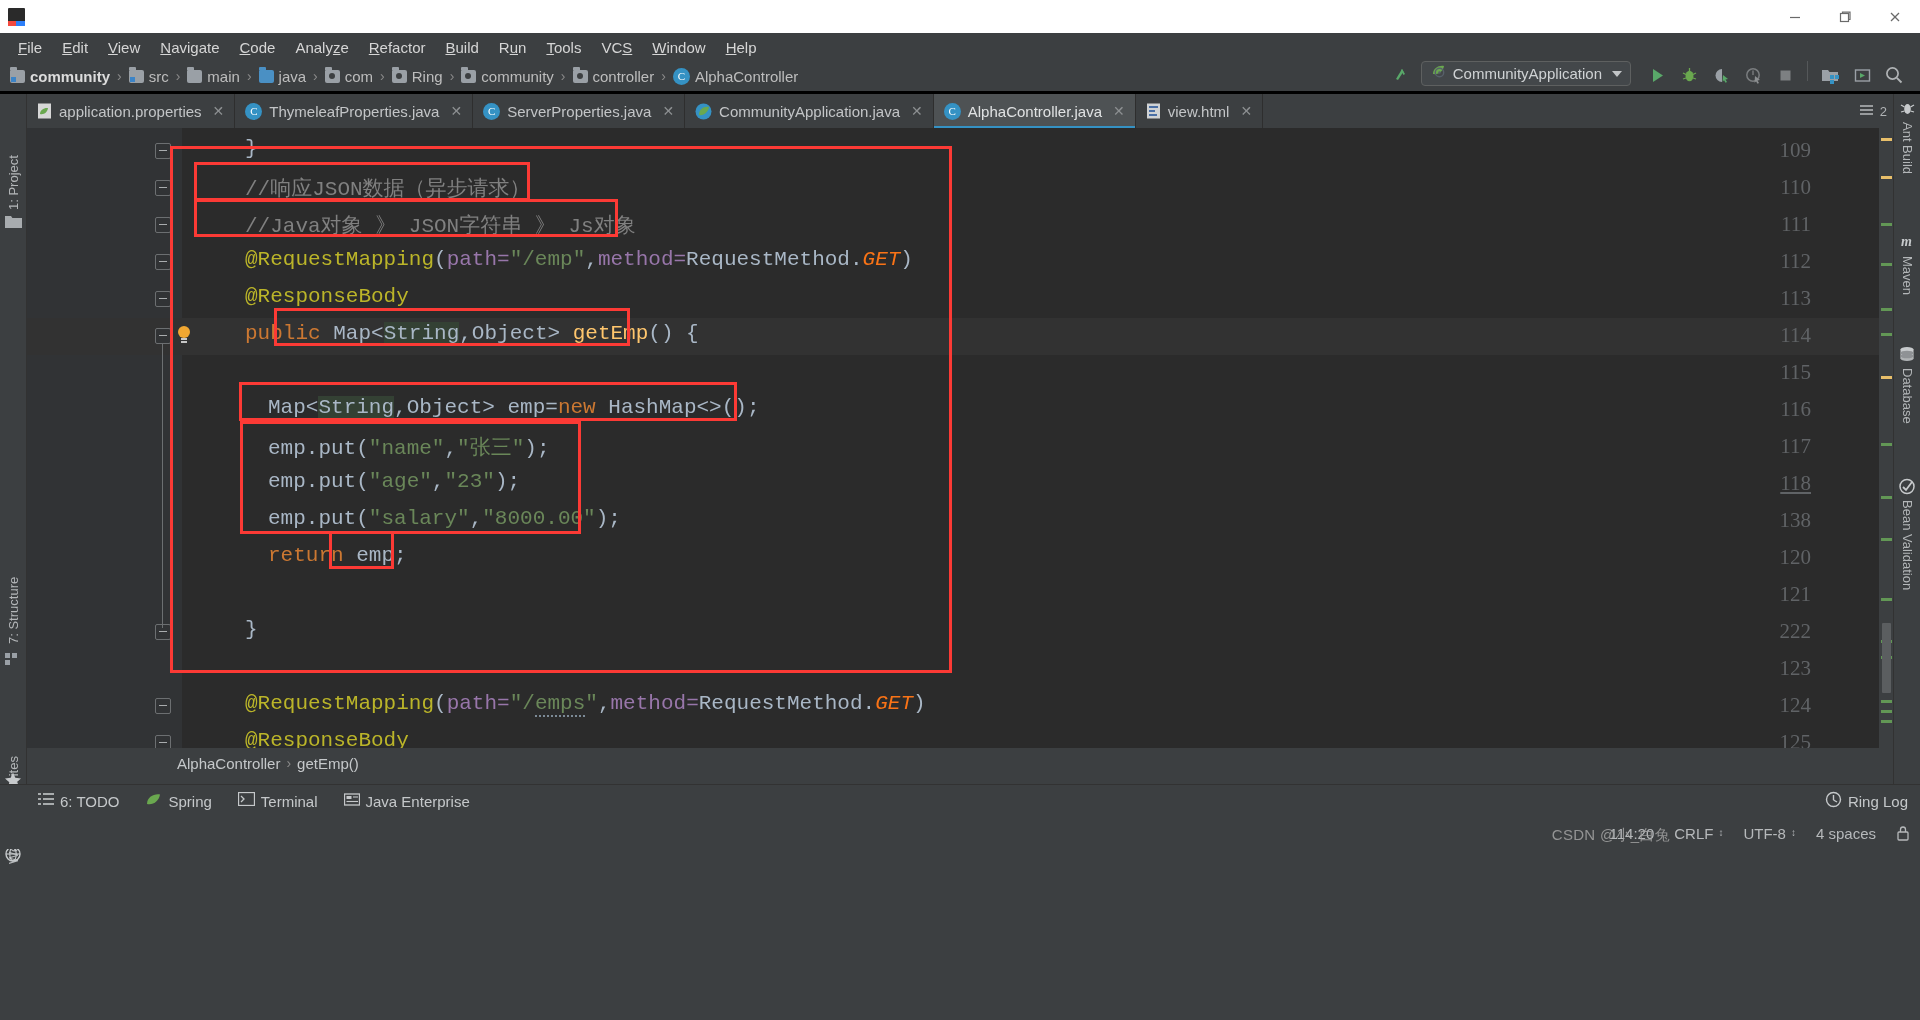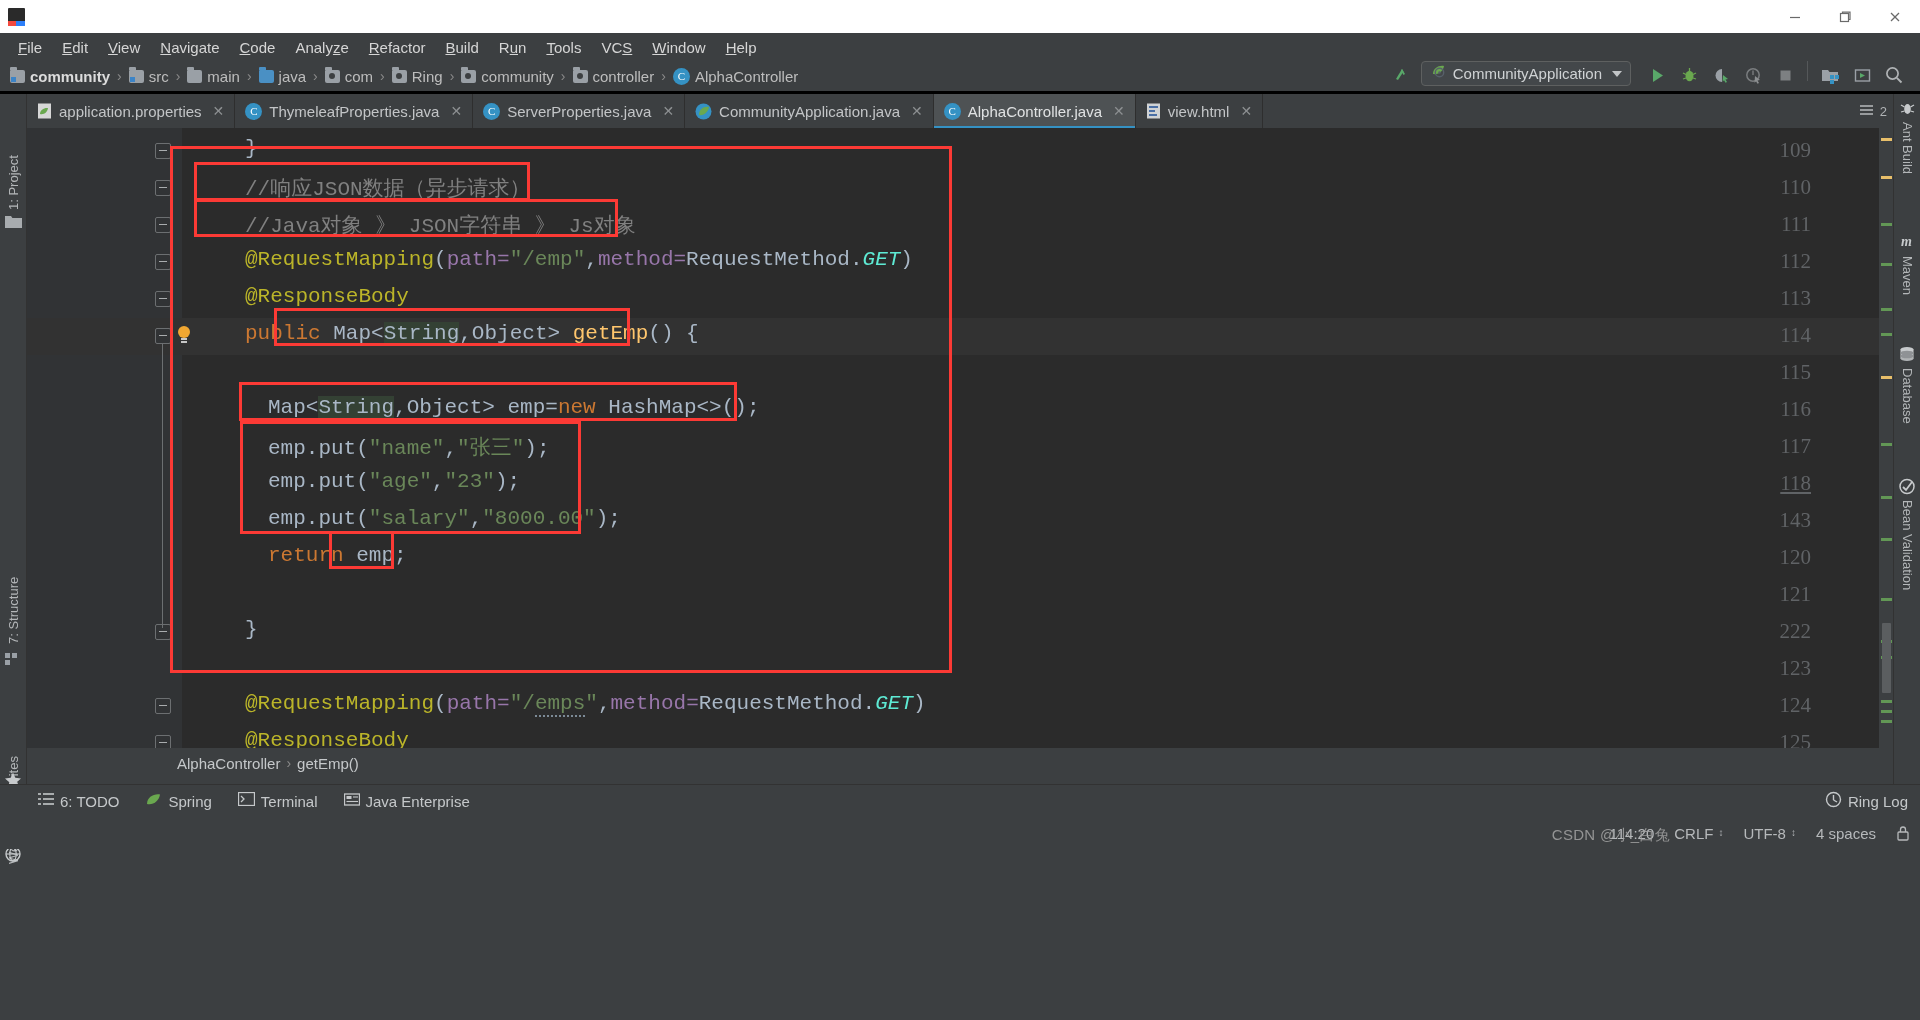--- a/index.html
+++ b/index.html
@@ -175,21 +175,21 @@
     font-family: "Liberation Mono", monospace; font-size: 21px;
     color: #a9b7c6; letter-spacing: 0px;
   }
   .cline .cmt { color: #808080; }
   .cline .ann { color: #bbb529; }
   .cline .kw  { color: #cc7832; }
   .cline .str { color: #6a8759; }
   .cline .fld { color: #9876aa; }
   .cline .mth { color: #ffc66d; }
   .cline .typ { color: #a9b7c6; }
-  .cline .stat { color: #5eead4; font-style: italic; }
+  .cline .stat { color: #f97316; font-style: italic; }
   .cline .hl  { background: #344134; margin-top: 18px; }
   .cline .sq  { border-bottom: 2px dotted #7c8a96; }
 
   .caretline {
     position: absolute; left: 0; width: 100%; height: 37px; background: #323232;
   }
   .bulb {
     position: absolute; width: 14px; height: 18px;
   }
   .bulb .b { position: absolute; left: 1px; top: 0; width: 12px; height: 12px; border-radius: 50%; background: #f0a732; }
@@ -605,21 +605,21 @@
           <span class="s2"></span>
         </div>
         <div class="cline" style="top: 194px; left: 218px;"><span class="kw">public </span><span class="typ">Map&lt;</span><span class="typ hl">String</span><span class="typ">,Object&gt; </span><span class="mth">getEmp</span><span class="typ">() {</span></div>
         <div class="ln" style="top: 232px;">115</div>
         <div class="ln" style="top: 269px;">116</div>
         <div class="cline" style="top: 268px; left: 241px;"><span class="typ">Map&lt;</span><span class="typ hl">String</span><span class="typ">,Object&gt; emp=</span><span class="kw">new </span><span class="typ">HashMap&lt;&gt;();</span></div>
         <div class="ln" style="top: 306px;">117</div>
         <div class="cline" style="top: 305px; left: 241px;"><span class="typ">emp.put(</span><span class="str">"name"</span><span class="typ">,</span><span class="str">"张三"</span><span class="typ">);</span></div>
         <div class="ln" style="top: 343px; text-decoration: underline;">118</div>
         <div class="cline" style="top: 342px; left: 241px;"><span class="typ">emp.put(</span><span class="str">"age"</span><span class="typ">,</span><span class="str">"23"</span><span class="typ">);</span></div>
-        <div class="ln" style="top: 380px;">143</div>
+        <div class="ln" style="top: 380px;">138</div>
         <div class="cline" style="top: 379px; left: 241px;"><span class="typ">emp.put(</span><span class="str">"salary"</span><span class="typ">,</span><span class="str">"8000.00"</span><span class="typ">);</span></div>
         <div class="ln" style="top: 417px;">120</div>
         <div class="cline" style="top: 416px; left: 241px;"><span class="kw">return </span><span class="typ">emp;</span></div>
         <div class="ln" style="top: 454px;">121</div>
         <div class="ln" style="top: 491px;">222</div>
         <div class="fold" style="top: 496px;"></div>
         <div class="cline" style="top: 490px; left: 218px;"><span class="typ">}</span></div>
         <div class="ln" style="top: 528px;">123</div>
         <div class="ln" style="top: 565px;">124</div>
         <div class="fold" style="top: 570px;"></div>

